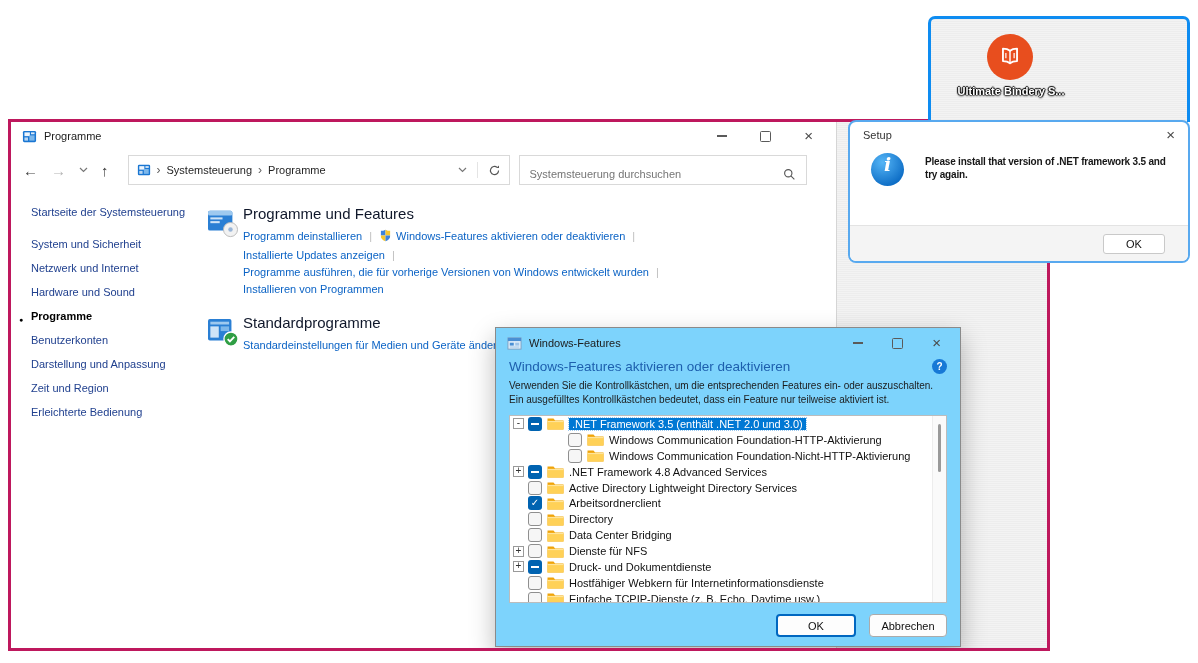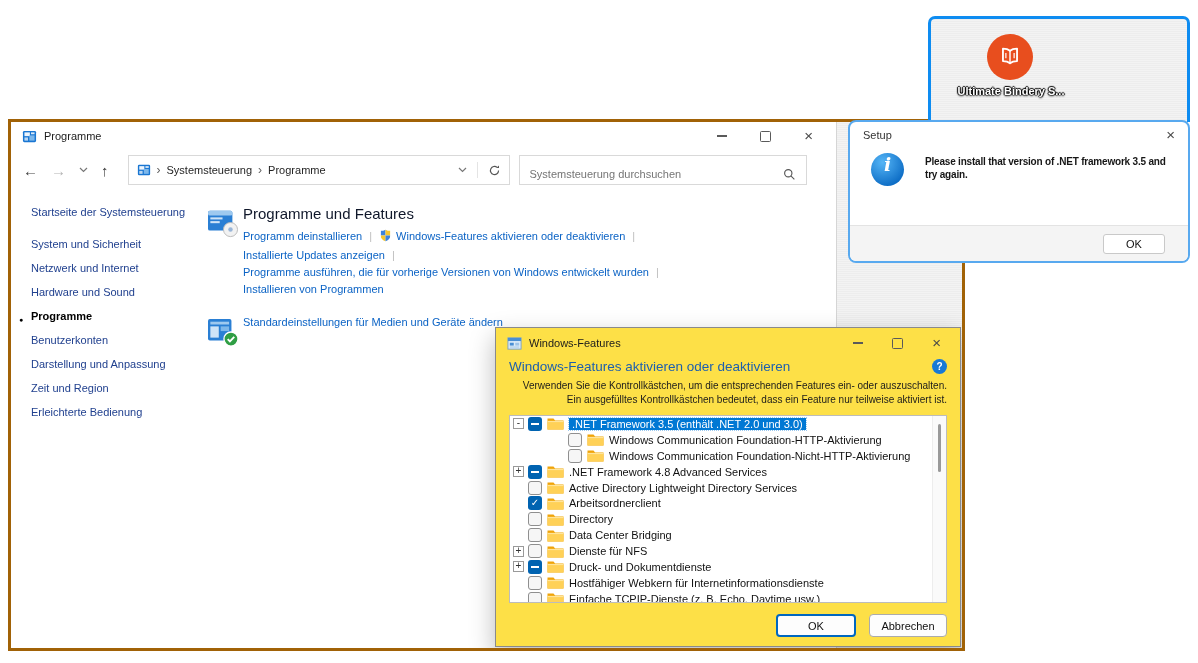--- a/index.html
+++ b/index.html
@@ -2,22 +2,22 @@
 <html><head>
 <meta charset="utf-8">
 <style>
   html,body{margin:0;padding:0;}
   body{width:1198px;height:663px;position:relative;background:#fff;overflow:hidden;
        font-family:"Liberation Sans",sans-serif;-webkit-font-smoothing:antialiased;}
   .dither{background-color:#eeeeee;
     background-image:repeating-linear-gradient(0deg,#ededed 0 1px,#f3f3f3 1px 2px);}
 
   
-  .bigbox{position:absolute;left:8px;top:119px;width:957px;height:532px;
-    border:3px solid #a16207;box-sizing:border-box;background:#fff;z-index:1;}
+  .bigbox{position:absolute;left:8px;top:119px;width:1042px;height:532px;
+    border:3px solid #be185d;box-sizing:border-box;background:#fff;z-index:1;}
   .bigbox-inner{position:relative;width:100%;height:100%;overflow:hidden;}
   .gray-strip{position:absolute;left:826px;top:0;right:0;bottom:0;}
 
   
   .pwindow{position:absolute;left:0;top:0;width:826px;height:100%;background:#fff;
     border-right:1px solid #d5d5d5;display:flex;flex-direction:column;box-sizing:border-box;}
   .pw-titlebar{height:28px;display:flex;align-items:center;padding:0 11px;font-size:11px;color:#1b1b1b;flex:none;}
   .pw-titlebar .app-icon{width:15px;height:15px;margin-right:7px;flex:none;}
   .win-controls{margin-left:auto;display:flex;align-items:center;gap:33px;padding-right:12px;}
   .glyph-min{width:10px;height:2px;background:#5a5a5a;display:inline-block;}
@@ -47,31 +47,31 @@
   .main{flex:1;}
   .group{position:relative;padding-left:36px;margin-bottom:16px;}
   .group-icon{position:absolute;left:0;top:3px;width:30px;height:28px;}
   .group h2{font-size:15px;font-weight:400;color:#0f172a;margin:0 0 5px;line-height:18px;cursor:pointer;}
   .task-row{font-size:11px;line-height:17px;color:#0b63c5;white-space:nowrap;}
   .task-link{cursor:pointer;}
   .sep{color:#bdbdbd;margin:0 7px;}
   .shield{display:inline-block;vertical-align:-2px;margin-right:4px;}
 
   
-  .wf{position:absolute;left:484px;top:205px;width:466px;height:320px;background:#fde047;
+  .wf{position:absolute;left:484px;top:205px;width:466px;height:320px;background:#7dd3fc;
     border:1px solid #8a8a8a;box-shadow:0 10px 24px rgba(0,0,0,.28);box-sizing:border-box;z-index:2;
     display:flex;flex-direction:column;}
   .wf-titlebar{height:30px;display:flex;align-items:center;padding:0 11px;font-size:11px;color:#1b1b1b;flex:none;}
   .wf-titlebar .app-icon{width:15px;height:15px;margin-right:7px;}
   .wf .win-controls{gap:29px;padding-right:8px;}
   .wf-heading-row{display:flex;align-items:center;padding:1px 13px 5px;flex:none;}
   .wf-heading-row h1{font-size:13.5px;font-weight:400;color:#1d5fae;margin:0;}
   .help-icon{margin-left:auto;width:15px;height:15px;border-radius:50%;background:#1779d6;color:#fff;
     font-size:10px;font-weight:bold;line-height:15px;text-align:center;cursor:pointer;}
-  .wf-desc{padding:0 13px;font-size:10px;line-height:14px;color:#1b1b1b;flex:none;text-align:right;}
+  .wf-desc{padding:0 13px;font-size:10px;line-height:14px;color:#1b1b1b;flex:none;}
   .wf-list{margin:8px 13px 0;border:1px solid #bcbcbc;background:#fff;height:186px;
     position:relative;overflow:hidden;flex:none;}
   .scroll-track{position:absolute;right:0;top:0;bottom:0;width:13px;background:#fafafa;border-left:1px solid #ededed;}
   .scroll-thumb{position:absolute;right:5px;top:8px;width:3px;height:48px;background:#999;border-radius:2px;}
   .trow{height:15.9px;display:flex;align-items:center;padding-left:3px;font-size:11px;color:#111;}
   .exp{width:11px;height:11px;border:1px solid #9a9a9a;background:#fff;box-sizing:border-box;
     font-size:10px;line-height:8px;text-align:center;color:#333;margin-right:4px;flex:none;cursor:pointer;}
   .exp.none{visibility:hidden;}
   .trow.child .exp{margin-left:40px;}
   .cb{width:14px;height:14px;box-sizing:border-box;border-radius:3px;margin-right:5px;flex:none;cursor:pointer;}
@@ -237,20 +237,21 @@
           <span class="group-icon">
             <svg viewBox="0 0 34 32" width="32" height="30">
                   <rect x="1" y="2" width="25" height="23" rx="2" fill="#2a7fd4"></rect>
                   <rect x="3.5" y="5" width="20" height="3" fill="#9ec9ef"></rect>
                   <rect x="3.5" y="10" width="9" height="12" fill="#cfe4f7"></rect>
                   <rect x="14.5" y="10" width="9" height="5" fill="#7db7ea"></rect>
                   <circle cx="25.5" cy="23.5" r="7.5" fill="#2f9e44" stroke="#fff" stroke-width="1.4"></circle>
                   <path d="M22 23.5l2.4 2.5 4.6-4.8" stroke="#fff" stroke-width="2" fill="none"></path>
                 </svg>
           </span>
+          <h2>Standardprogramme</h2>
           <div>
                 <div class="task-row"><span class="task-link">Standardeinstellungen für Medien und Geräte ändern</span></div>
               </div>
         </div>
       </div>
     </div>
   </div>
 
   <div class="wf">
     <div class="wf-titlebar">

